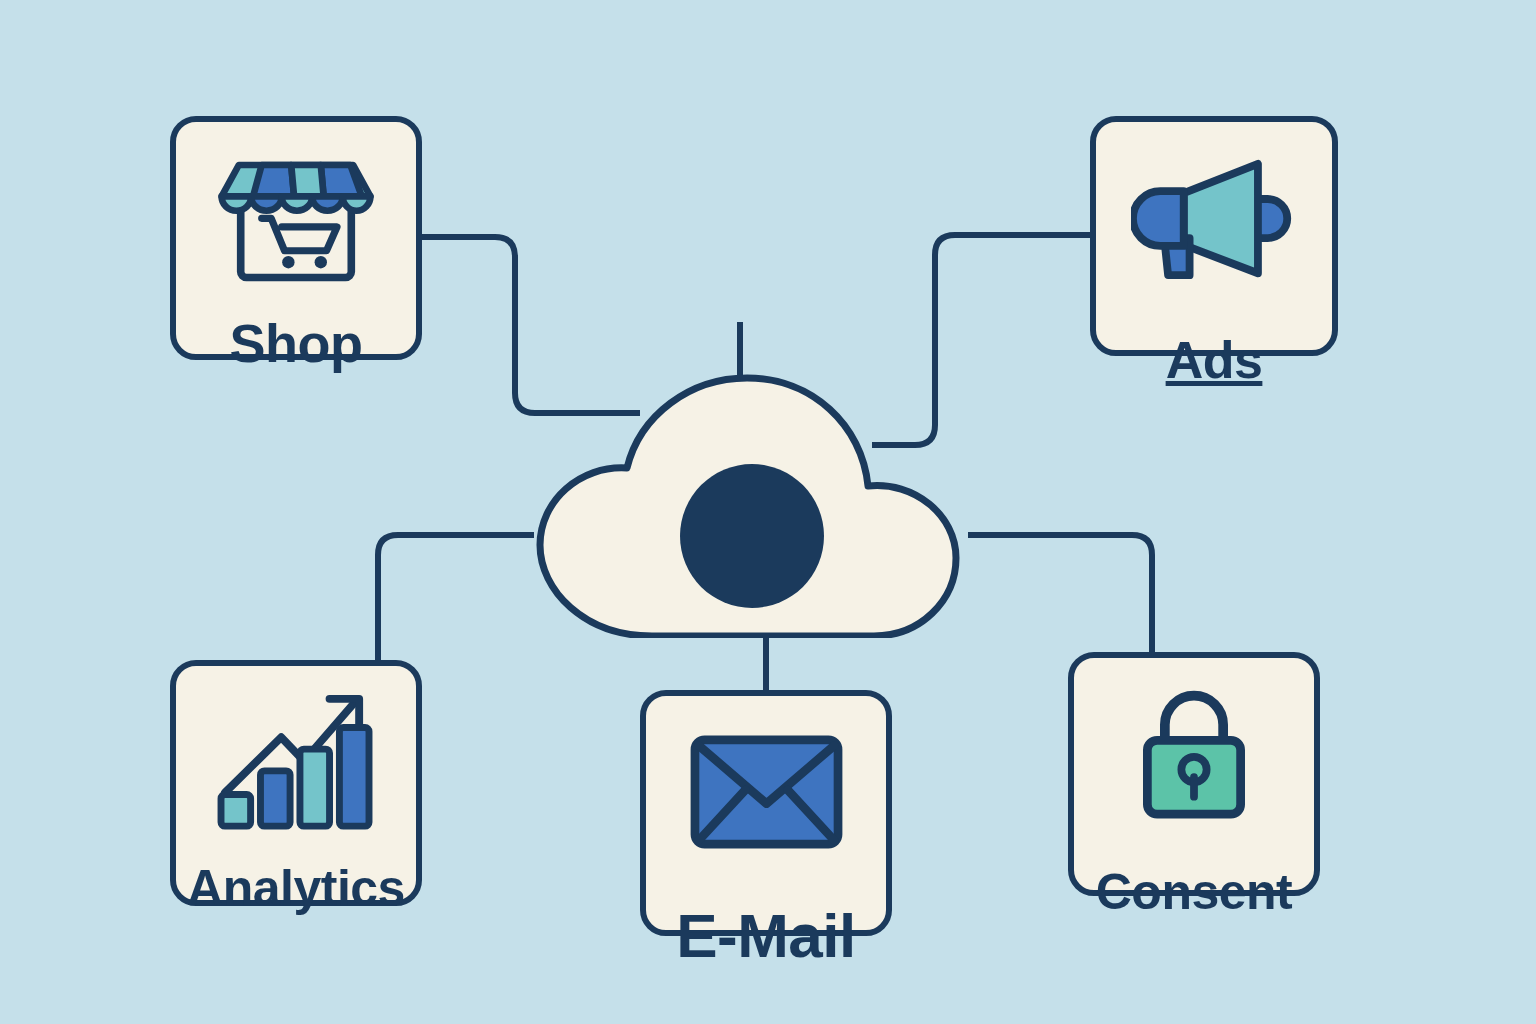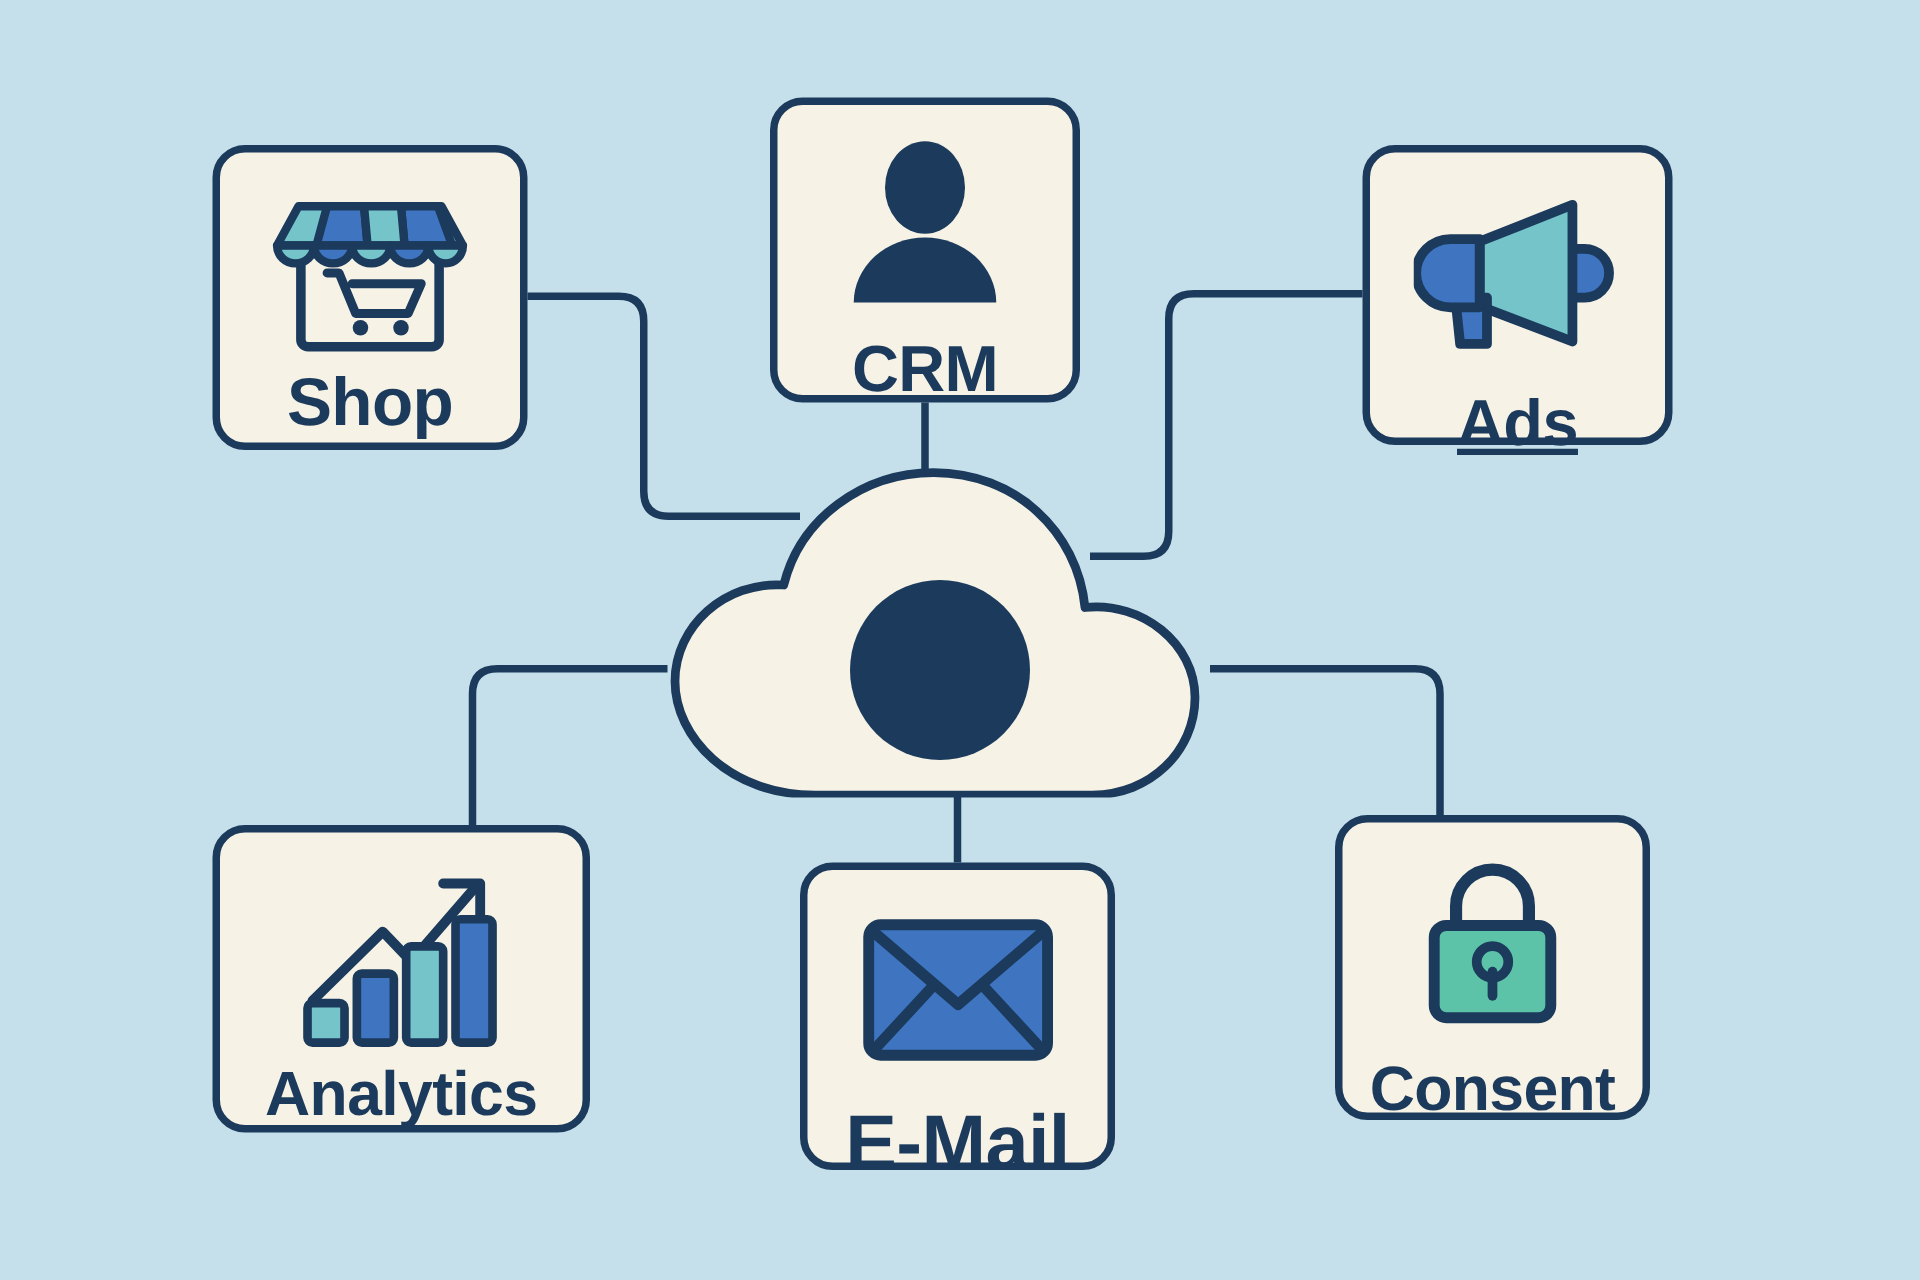--- a/index.html
+++ b/index.html
@@ -31,40 +31,41 @@
     position: absolute;
     background: #f6f2e6;
     border: 6px solid #1b3a5c;
     border-radius: 26px;
     box-sizing: border-box;
     display: flex;
     flex-direction: column;
     align-items: center;
     justify-content: flex-start;
     z-index: 5;
+    gap: 21px;
   }
   .node-icon {
     display: flex;
     align-items: center;
     justify-content: center;
   }
   .node-label {
     color: #1b3a5c;
     font-family: "Liberation Sans", sans-serif;
     font-weight: 700;
     letter-spacing: -0.5px;
     line-height: 1;
     white-space: nowrap;
   }
 
   
   #node-shop      { left: 170px;  top: 116px; width: 252px; height: 244px; }
   #node-crm       { left: 616px;  top: 78px;  width: 248px; height: 244px; }
   #node-ads       { left: 1090px; top: 116px; width: 248px; height: 240px; }
-  #node-analytics { left: 170px;  top: 660px; width: 302px; height: 246px; justify-content: flex-end; }
+  #node-analytics { left: 170px;  top: 660px; width: 252px; height: 246px; }
   #node-email     { left: 640px;  top: 690px; width: 252px; height: 246px; }
   #node-consent   { left: 1068px; top: 652px; width: 252px; height: 244px; }
 
   #node-shop .node-icon      { margin-top: 22px; }
   #node-shop .node-label     { font-size: 54px; margin-top: 8px; }
   #node-crm .node-icon       { margin-top: 26px; }
   #node-crm .node-label      { font-size: 52px; margin-top: 20px; }
   #node-ads .node-icon       { margin-top: 30px; }
   #node-ads .node-label      { font-size: 52px; margin-top: 24px; text-decoration: underline; }
   #node-analytics .node-icon { margin-top: 20px; }
@@ -139,29 +140,20 @@
         <g fill="none" stroke="#1b3a5c" stroke-width="7.5" stroke-linecap="round" stroke-linejoin="round">
           <path d="M 54 78 h 10 l 14 34 h 44 l 11 -25 h -58"></path>
         </g>
         <circle cx="82" cy="124" r="6.5" fill="#1b3a5c"></circle>
         <circle cx="116" cy="124" r="6.5" fill="#1b3a5c"></circle>
       </svg>
     </div>
     <div class="node-label">Shop</div>
   </div>
 
-  <div class="node" id="node-crm">
-    <div class="node-icon">
-      <svg viewBox="0 0 150 140" width="150" height="140">
-        <ellipse cx="75" cy="40" rx="32" ry="37" fill="#1b3a5c"></ellipse>
-        <path d="M 18 132 A 57 52 0 0 1 132 132 Z" fill="#1b3a5c"></path>
-      </svg>
-    </div>
-    <div class="node-label">CRM</div>
-  </div>
 
   <div class="node" id="node-ads">
     <div class="node-icon">
       <svg viewBox="0 0 170 140" width="166" height="137">
         <g stroke="#1b3a5c" stroke-width="8" stroke-linejoin="round" stroke-linecap="round">
 
           <path d="M 128 48 h 12 a 20 20 0 0 1 0 40 h -12 z" fill="#3e74c0"></path>
 
           <path d="M 54 42 L 130 12 L 130 124 L 54 95 Z" fill="#74c4ca"></path>
 

